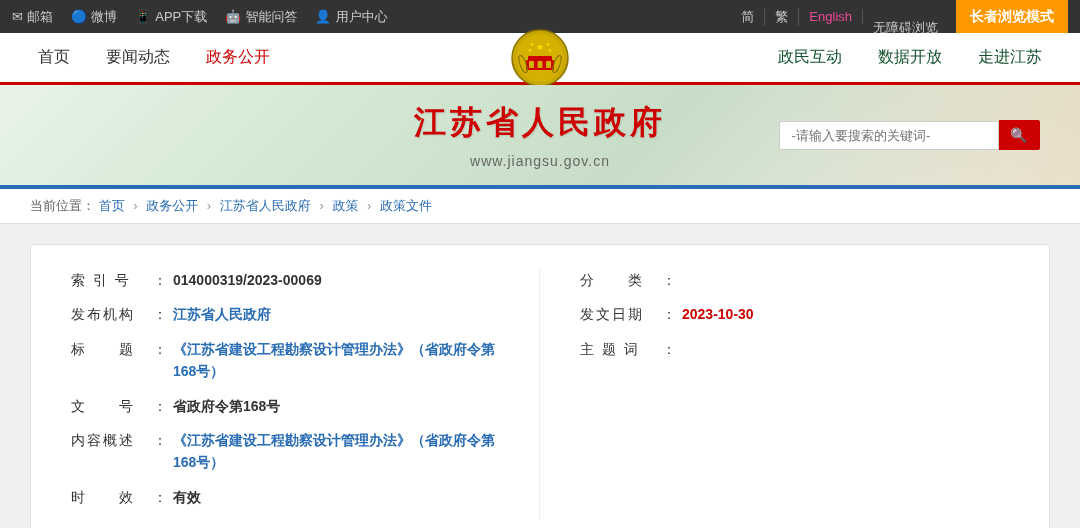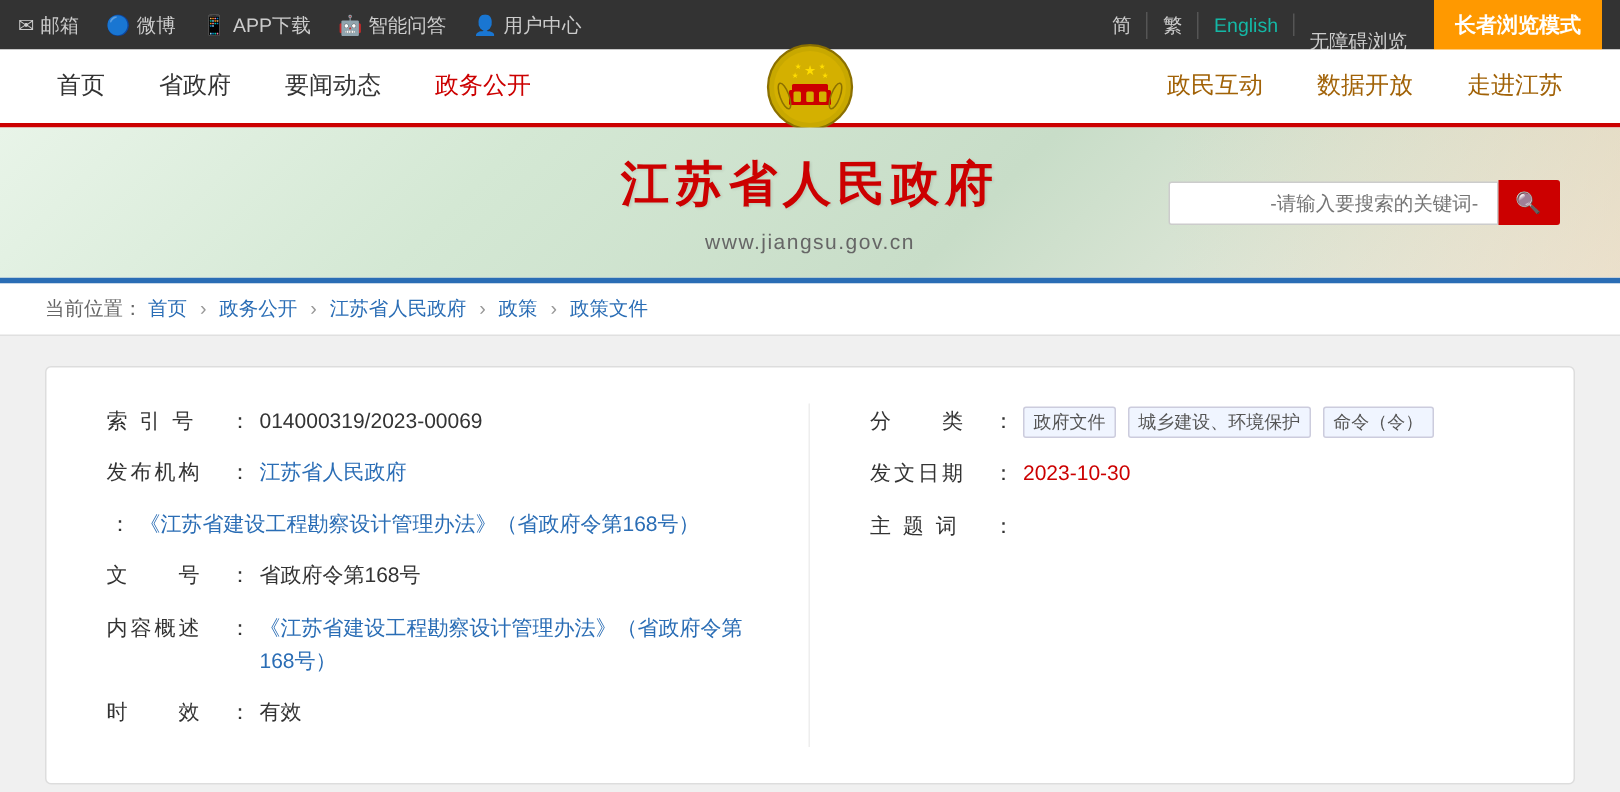--- a/index.html
+++ b/index.html
@@ -35,21 +35,21 @@
     }
     .top-bar-right a {
       color: #ccc;
       text-decoration: none;
       padding: 0 10px;
       border-right: 1px solid #555;
       font-size: 13px;
       cursor: pointer;
     }
     .top-bar-right a:last-of-type { border-right: none; margin-top: 23px; }
-    .top-bar-right a.english { color: #14b8a6; }
+    .top-bar-right a.english { color: #ec4899; }
     .elder-btn {
       background: #f90;
       color: #fff;
       padding: 0 14px;
       height: 48px;
       display: flex;
       align-items: center;
       font-size: 14px;
       font-weight: bold;
       cursor: pointer;
@@ -96,21 +96,21 @@
       width: 60px;
       height: 60px;
     }
     .nav-right-links {
       display: flex;
       gap: 0;
     }
     .nav-right-link {
       padding: 0 18px;
       font-size: 16px;
-      color: #a16207;
+      color: #14532d;
       cursor: pointer;
       height: 52px;
       display: flex;
       align-items: center;
     }
 
     
     .hero {
       background: linear-gradient(135deg, #e8f4e8 0%, #d4e8d4 30%, #c8ddc8 60%, #f5f0e8 100%);
       height: 100px;
@@ -149,21 +149,20 @@
       align-items: center;
     }
     .hero-search input {
       border: 1px solid #ccc;
       padding: 6px 12px;
       font-size: 13px;
       width: 220px;
       outline: none;
       color: #999;
       border-radius: 2px 0 0 2px;
-      text-align: right;
     }
     .hero-search-btn {
       background: #c00;
       color: #fff;
       border: none;
       padding: 7px 12px;
       cursor: pointer;
       border-radius: 0 2px 2px 0;
       font-size: 14px;
     }
@@ -229,20 +228,21 @@
       white-space: nowrap;
       letter-spacing: 2px;
     }
     .doc-colon {
       margin: 0 6px 0 2px;
       color: #333;
     }
     .doc-value {
       color: #333;
       flex: 1;
+      font-weight: bold;
     }
     .doc-value a, .doc-value .link {
       color: #2a6db5;
       text-decoration: none;
       cursor: pointer;
     }
     .doc-value.red { color: #c00; }
     .doc-value .tag {
       display: inline-block;
       background: #f0f5ff;
@@ -287,21 +287,20 @@
     <a>无障碍浏览</a>
   </div>
   <div class="elder-btn">
     <span>长者浏览模式</span>
   </div>
 </div>
 
 <div class="nav-bar">
   <div class="nav-links">
     <a class="nav-link">首页</a>
-    <a class="nav-link">省政府</a>
     <a class="nav-link">要闻动态</a>
     <a class="nav-link active">政务公开</a>
   </div>
   <div class="nav-logo">
 
     <svg class="emblem" viewBox="0 0 60 60" xmlns="http://www.w3.org/2000/svg">
       <circle cx="30" cy="30" r="28" fill="#c8a800" stroke="#8b7000" stroke-width="1.5"></circle>
       <circle cx="30" cy="30" r="24" fill="#d4b000"></circle>
 
       <rect x="16" y="32" width="28" height="10" fill="#c00" rx="1"></rect>
@@ -367,20 +366,21 @@
 
         <div class="doc-row">
           <span class="doc-label">发布机构</span>
           <span class="doc-colon">：</span>
           <span class="doc-value">
             <a>江苏省人民政府</a>
           </span>
         </div>
 
         <div class="doc-row">
+          <span class="doc-label">标　　题</span>
           <span class="doc-colon">：</span>
           <span class="doc-value">
             <a>《江苏省建设工程勘察设计管理办法》（省政府令第168号）</a>
           </span>
         </div>
 
         <div class="doc-row">
           <span class="doc-label">文　　号</span>
           <span class="doc-colon">：</span>
           <span class="doc-value">省政府令第168号</span>
@@ -399,25 +399,20 @@
           <span class="doc-colon">：</span>
           <span class="doc-value">有效</span>
         </div>
       </div>
 
       <div class="doc-right">
 
         <div class="doc-row">
           <span class="doc-label">分　　类</span>
           <span class="doc-colon">：</span>
-          <span class="doc-value">
-            <span class="tag">政府文件</span>
-            <span class="tag">城乡建设、环境保护</span>
-            <span class="tag">命令（令）</span>
-          </span>
         </div>
 
         <div class="doc-row">
           <span class="doc-label">发文日期</span>
           <span class="doc-colon">：</span>
           <span class="doc-value red">2023-10-30</span>
         </div>
 
         <div class="doc-row">
           <span class="doc-label">主 题 词</span>

